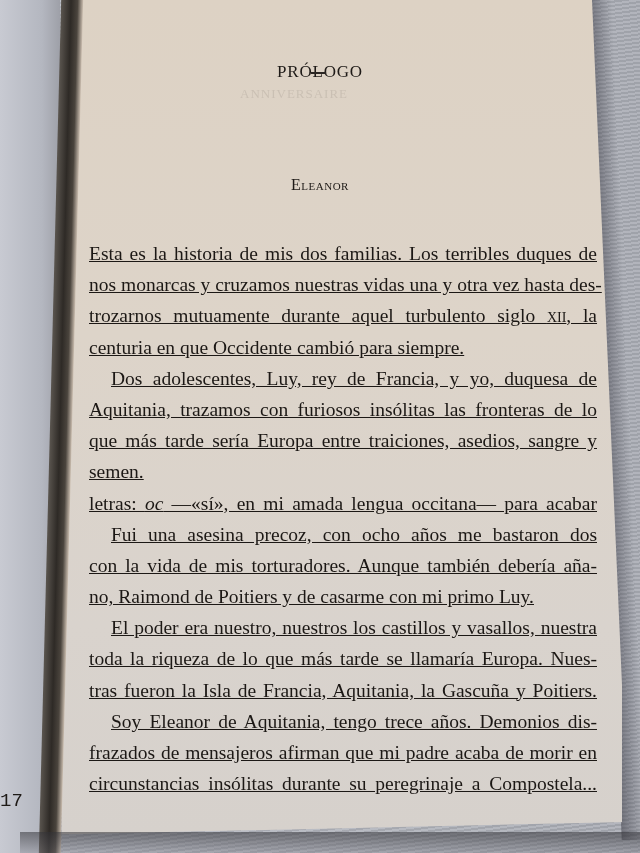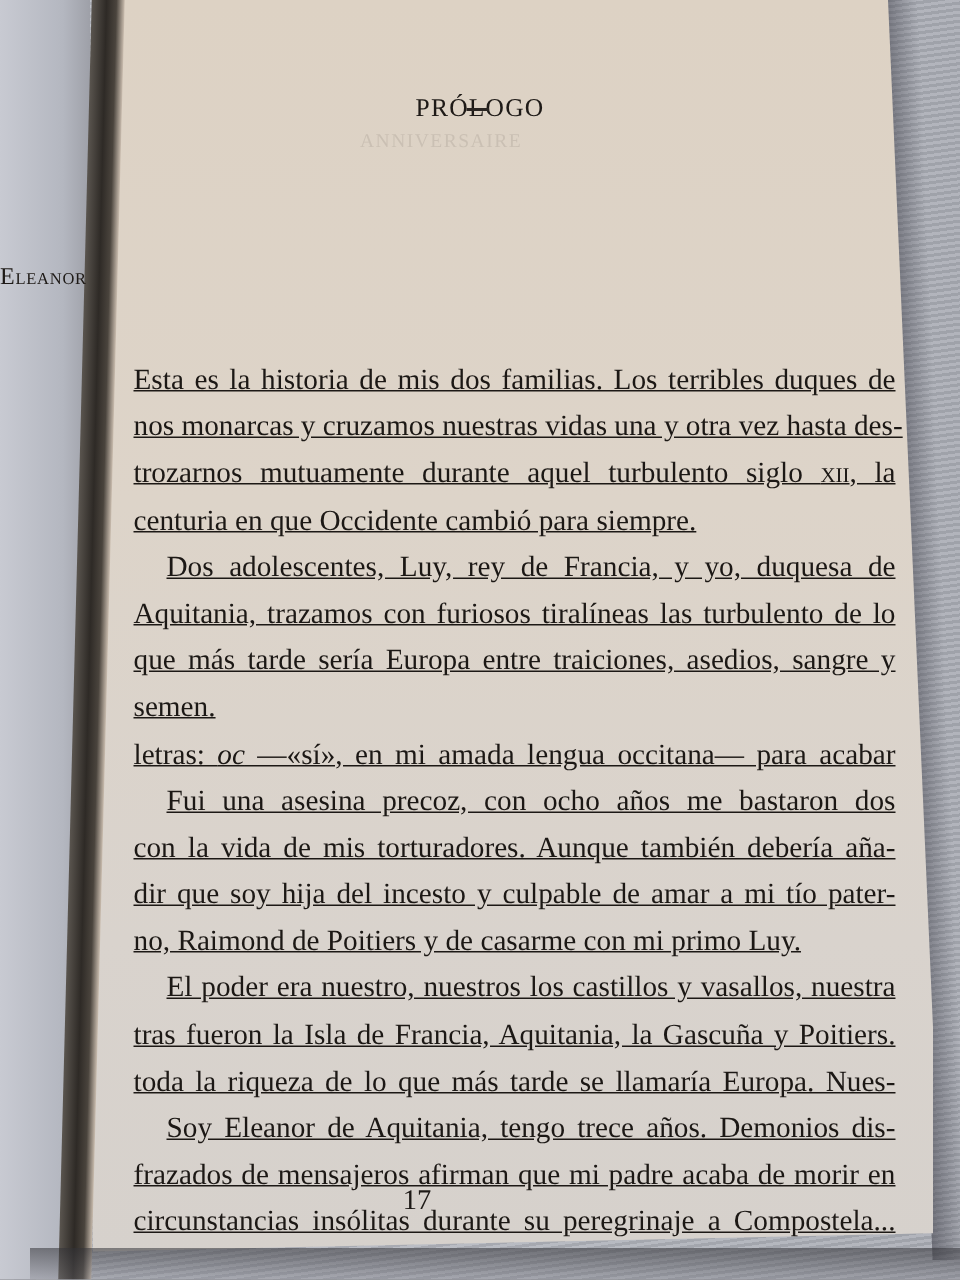--- a/index.html
+++ b/index.html
@@ -42,35 +42,35 @@
       color: rgba(80,70,60,0.13); font-size: 13px; letter-spacing: 1px;
     }
     .running-head {
       position: absolute; left: 0; width: 640px; top: 46px; text-align: center;
       font-size: 17px; letter-spacing: 0.8px; color: #1e1a17; margin-top: 16px;
     }
     .rule {
       position: absolute; left: 311px; top: 72px; width: 15px; height: 2px; background: #2a2522;
     }
     .chapter-title {
-      position: absolute; left: 0; width: 640px; top: 176px; text-align: left;
+      position: absolute; left: 0; width: 640px; top: 176px; text-align: center;
       font-size: 16px; color: #1e1a17; font-variant: small-caps; letter-spacing: 0.5px;
     }
     .text {
       position: absolute; left: 89px; top: 238px; width: 508px;
       font-size: 19.5px; line-height: 31.2px; color: #1c1815;
     }
     .line { display: block; white-space: nowrap; text-align: justify; text-align-last: justify; height: 31.2px; text-decoration: underline; }
     .line.last { text-align-last: left; }
     .line.indent { padding-left: 22px; }
     .sc { font-variant: small-caps; }
     .it { font-style: italic; }
     .folio {
-      position: absolute; left: 0; width: 556px; top: 790px; text-align: center;
-      font-size: 19px; color: #1e1a17;
+      position: absolute; left: 0; width: 556px; top: 790px; text-align: left;
+      font-size: 19px; color: #1e1a17; font-family: Liberation Mono, monospace;
     }
   </style>
 </head>
 <body>
 
 <div class="fabric"></div>
 <div class="left-page"></div>
 <div class="page-shadow"></div>
 <div class="page"></div>
 <div class="gutter"></div>
@@ -84,33 +84,32 @@
 <div class="chapter-title">Eleanor</div>
 
 <div class="text">
 
   <span class="line">Esta es la historia de mis dos familias. Los terribles duques de</span>
   <span class="line">nos monarcas y cruzamos nuestras vidas una y otra vez hasta des-</span>
   <span class="line"><span>trozarnos mutuamente durante aquel turbulento siglo </span><span class="sc">xii</span><span>, la</span></span>
   <span class="line last">centuria en que Occidente cambió para siempre.</span>
 
   <span class="line indent">Dos adolescentes, Luy, rey de Francia, y yo, duquesa de</span>
-  <span class="line">Aquitania, trazamos con furiosos tiralíneas las turbulento de lo</span>
+  <span class="line">Aquitania, trazamos con furiosos insólitas las fronteras de lo</span>
   <span class="line">que más tarde sería Europa entre traiciones, asedios, sangre y</span>
   <span class="line last">semen.</span>
 
   <span class="line"><span>letras: </span><span class="it">oc</span><span> —«sí», en mi amada lengua occitana— para acabar</span></span>
   <span class="line indent">Fui una asesina precoz, con ocho años me bastaron dos</span>
   <span class="line">con la vida de mis torturadores. Aunque también debería aña-</span>
-  <span class="line">dir que soy hija del incesto y culpable de amar a mi tío pater-</span>
   <span class="line last">no, Raimond de Poitiers y de casarme con mi primo Luy.</span>
 
   <span class="line indent">El poder era nuestro, nuestros los castillos y vasallos, nuestra</span>
+  <span class="line">toda la riqueza de lo que más tarde se llamaría Europa. Nues-</span>
   <span class="line">tras fueron la Isla de Francia, Aquitania, la Gascuña y Poitiers.</span>
-  <span class="line">toda la riqueza de lo que más tarde se llamaría Europa. Nues-</span>
 
   <span class="line indent">Soy Eleanor de Aquitania, tengo trece años. Demonios dis-</span>
   <span class="line">frazados de mensajeros afirman que mi padre acaba de morir en</span>
   <span class="line">circunstancias insólitas durante su peregrinaje a Compostela...</span>
 
 </div>
 
 <div class="folio">17</div>
 
 </body></html>

